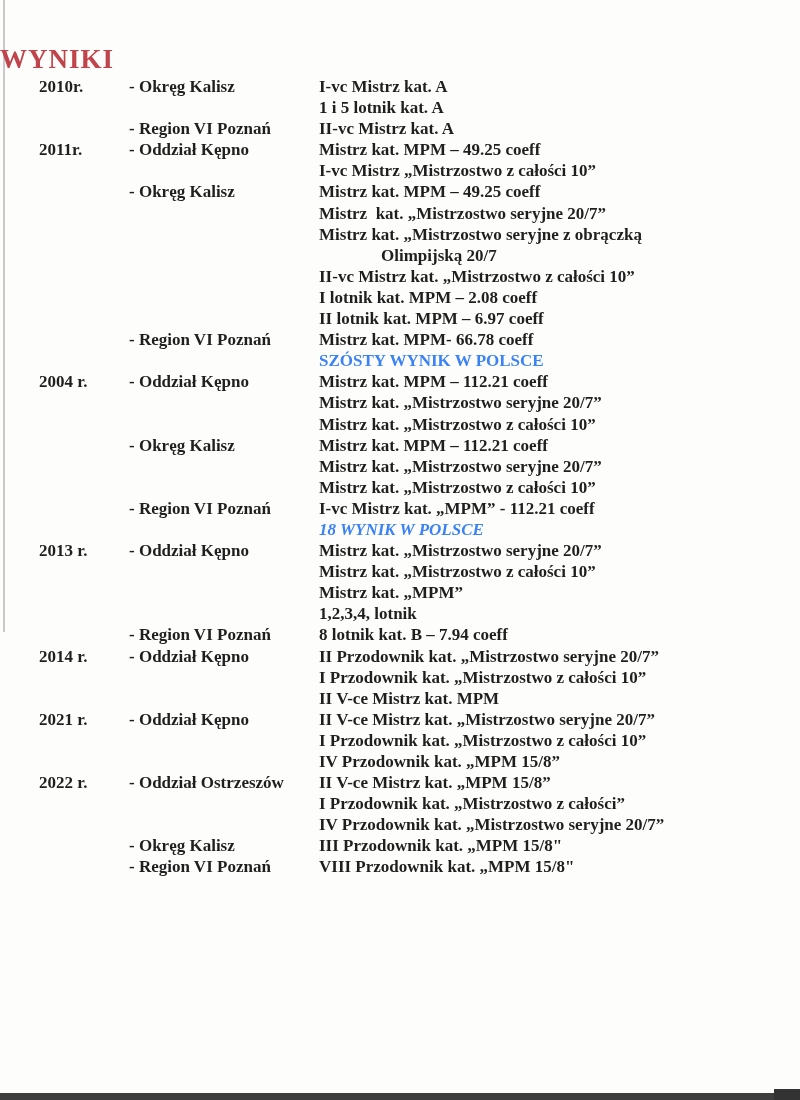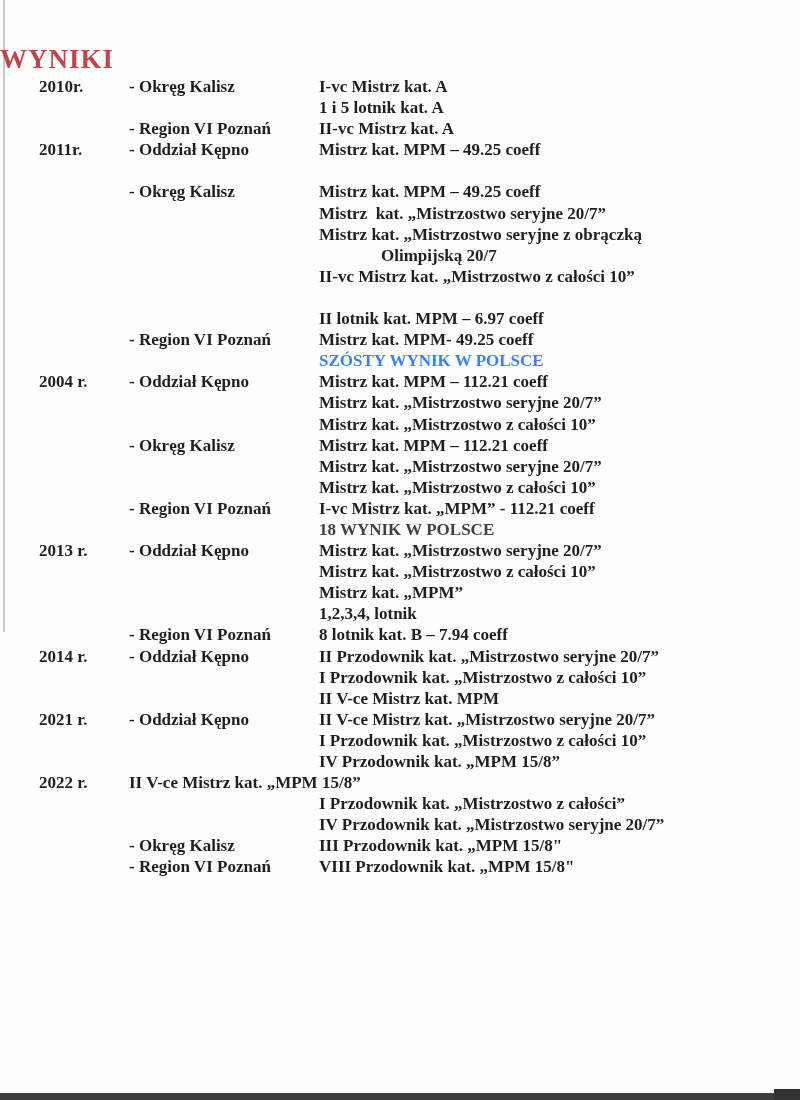--- a/index.html
+++ b/index.html
@@ -81,20 +81,21 @@
     <span class="col-result">II-vc Mistrz kat. A</span>
   </div>
       <div class="row">
     <span class="col-year">2011r.</span>
     <span class="col-region">- Oddział Kępno</span>
     <span class="col-result">Mistrz kat. MPM – 49.25 coeff</span>
   </div>
       <div class="row">
     <span class="col-year"></span>
     <span class="col-region"></span>
+    <span class="col-result">I-vc Mistrz „Mistrzostwo z całości 10”</span>
   </div>
       <div class="row">
     <span class="col-year"></span>
     <span class="col-region">- Okręg Kalisz</span>
     <span class="col-result">Mistrz kat. MPM – 49.25 coeff</span>
   </div>
       <div class="row">
     <span class="col-year"></span>
     <span class="col-region"></span>
     <span class="col-result">Mistrz  kat. „Mistrzostwo seryjne 20/7”</span>
@@ -110,30 +111,31 @@
     <span class="col-result">Olimpijską 20/7</span>
   </div>
       <div class="row">
     <span class="col-year"></span>
     <span class="col-region"></span>
     <span class="col-result">II-vc Mistrz kat. „Mistrzostwo z całości 10”</span>
   </div>
       <div class="row">
     <span class="col-year"></span>
     <span class="col-region"></span>
+    <span class="col-result">I lotnik kat. MPM – 2.08 coeff</span>
   </div>
       <div class="row">
     <span class="col-year"></span>
     <span class="col-region"></span>
     <span class="col-result">II lotnik kat. MPM – 6.97 coeff</span>
   </div>
       <div class="row">
     <span class="col-year"></span>
     <span class="col-region">- Region VI Poznań</span>
-    <span class="col-result">Mistrz kat. MPM- 49.25 coeff</span>
+    <span class="col-result">Mistrz kat. MPM- 66.78 coeff</span>
   </div>
       <div class="row">
     <span class="col-year"></span>
     <span class="col-region"></span>
     <span class="col-result" style="color: #3b82f6;">SZÓSTY WYNIK W POLSCE</span>
   </div>
       <div class="row">
     <span class="col-year">2004 r.</span>
     <span class="col-region">- Oddział Kępno</span>
     <span class="col-result">Mistrz kat. MPM – 112.21 coeff</span>
@@ -164,21 +166,21 @@
     <span class="col-result">Mistrz kat. „Mistrzostwo z całości 10”</span>
   </div>
       <div class="row">
     <span class="col-year"></span>
     <span class="col-region">- Region VI Poznań</span>
     <span class="col-result">I-vc Mistrz kat. „MPM” - 112.21 coeff</span>
   </div>
       <div class="row">
     <span class="col-year"></span>
     <span class="col-region"></span>
-    <span class="col-result" style="color: #404040;">18 WYNIK W POLSCE</span>
+    <span class="col-result" style="color: #3b82f6; font-style: italic;">18 WYNIK W POLSCE</span>
   </div>
       <div class="row">
     <span class="col-year">2013 r.</span>
     <span class="col-region">- Oddział Kępno</span>
     <span class="col-result">Mistrz kat. „Mistrzostwo seryjne 20/7”</span>
   </div>
       <div class="row">
     <span class="col-year"></span>
     <span class="col-region"></span>
     <span class="col-result">Mistrz kat. „Mistrzostwo z całości 10”</span>
@@ -223,20 +225,21 @@
     <span class="col-region"></span>
     <span class="col-result">I Przodownik kat. „Mistrzostwo z całości 10”</span>
   </div>
       <div class="row">
     <span class="col-year"></span>
     <span class="col-region"></span>
     <span class="col-result">IV Przodownik kat. „MPM 15/8”</span>
   </div>
       <div class="row">
     <span class="col-year">2022 r.</span>
+    <span class="col-region">- Oddział Ostrzeszów</span>
     <span class="col-result">II V-ce Mistrz kat. „MPM 15/8”</span>
   </div>
       <div class="row">
     <span class="col-year"></span>
     <span class="col-region"></span>
     <span class="col-result">I Przodownik kat. „Mistrzostwo z całości”</span>
   </div>
       <div class="row">
     <span class="col-year"></span>
     <span class="col-region"></span>

